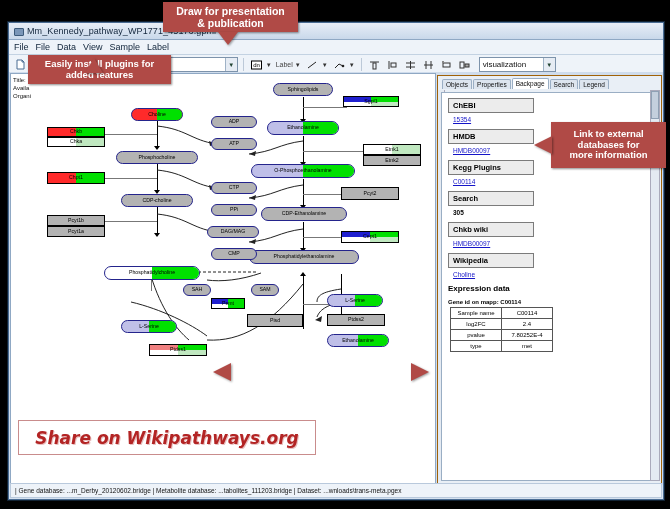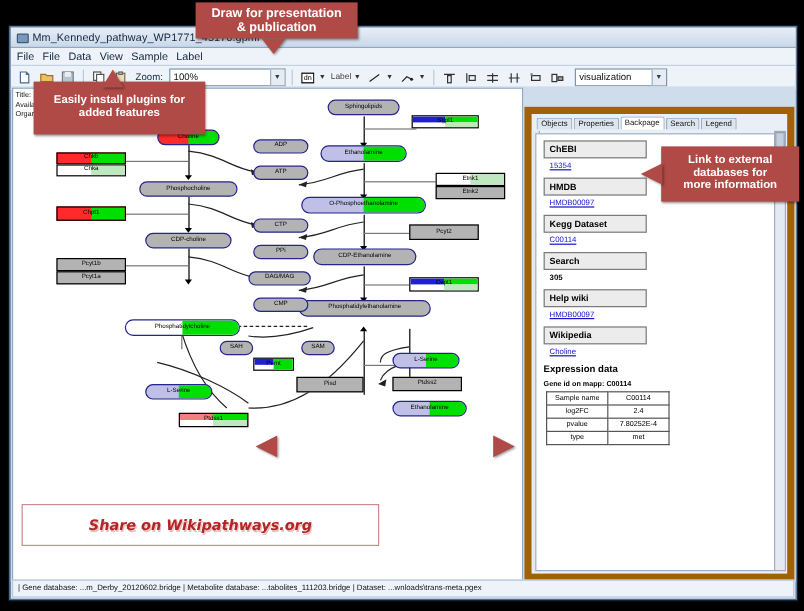--- a/index.html
+++ b/index.html
@@ -30,21 +30,21 @@
   .combo .arw{position:absolute;right:0;top:0;bottom:0;width:11px;background:#e6ecf4;border-left:1px solid #9fb2c6;
          display:flex;align-items:center;justify-content:center;font-size:6px;color:#243;}
   .zoom-combo{width:92px;}
   .vis-combo{width:72px;}
   .tb-drop{font-size:6px;color:#333;margin-left:-1px;margin-right:1px;}
   .tb-lbl{font-size:7px;color:#444;}
 
   
   .body-area{position:absolute;left:0;top:49px;right:0;bottom:14px;display:flex;background:#cfdcec;}
   .canvas-wrap{position:relative;width:424px;background:#fff;border:1px solid #8fa8c4;margin:1px;overflow:hidden;}
-  .side-wrap{position:relative;flex:1;margin:17px 1px 1px 0;background:#e9eff6;border:6px solid #a16207;overflow:hidden;}
+  .side-wrap{position:relative;flex:1;margin:3px 1px 1px 0;background:#e9eff6;border:1px solid #a16207;overflow:hidden;}
 
   
   .meta-lbl{position:absolute;font-size:6px;color:#111;}
 
   
   .node{position:absolute;box-sizing:border-box;display:flex;align-items:center;justify-content:center;
         font-size:5.2px;color:#000;text-align:center;line-height:1;}
   .met{border:1px solid #24248c;border-radius:9px;background:#b3b3b3;}
   .gene{border:1px solid #000;background:#b3b3b3;}
   .half{position:absolute;top:0;bottom:0;}
@@ -82,21 +82,21 @@
   .statusbar span{font-size:6.5px;color:#111;}
 
   
   .callout{position:absolute;background:#b04a46;color:#fff;font-weight:bold;text-align:center;
            display:flex;align-items:center;justify-content:center;z-index:40;
            box-shadow:1px 1px 2px rgba(0,0,0,.45);line-height:1.15;}
   .co-arrow{position:absolute;width:0;height:0;z-index:40;
             filter:drop-shadow(1px 1px 1px rgba(0,0,0,.4));}
   .share{position:absolute;border:1px solid #c98c8c;background:#fff;display:flex;align-items:center;
          justify-content:center;z-index:40;}
-  .share span{font-size:12px;font-weight:bold;font-style:italic;color:#b32424;
+  .share span{font-size:17px;font-weight:bold;font-style:italic;color:#b32424;
          text-shadow:1px 1px 0 #e8c0c0;font-family:"DejaVu Sans",sans-serif;}
 </style>
 </head>
 <body>
 
 <div id="root">
 
   <div class="window">
 
     <div class="titlebar">
@@ -456,27 +456,27 @@
           <div class="tab">Legend</div>
         </div>
 
         <div class="panel">
           <div class="dbbox">ChEBI</div>
           <a class="dblink">15354</a>
 
           <div class="dbbox">HMDB</div>
           <a class="dblink">HMDB00097</a>
 
-          <div class="dbbox">Kegg Dataset</div>
+          <div class="dbbox">Kegg Plugins</div>
           <a class="dblink">C00114</a>
 
           <div class="dbbox">Search</div>
           <span class="dbplain">305</span>
 
-          <div class="dbbox">Help wiki</div>
+          <div class="dbbox">Chkb wiki</div>
           <a class="dblink">HMDB00097</a>
 
           <div class="dbbox">Wikipedia</div>
           <a class="dblink">Choline</a>
 
           <div class="exp-title">Expression data</div>
           <div class="gid">Gene id on mapp: C00114</div>
 
           <table class="exp">
             <tbody>
@@ -507,21 +507,21 @@
 
     <div class="statusbar">
       <span>| Gene database: ...m_Derby_20120602.bridge | Metabolite database: ...tabolites_111203.bridge | Dataset: ...wnloads\trans-meta.pgex</span>
     </div>
   </div>
 
   <div class="callout" style="left:163px;top:2px;width:135px;height:30px;font-size:10.5px;white-space:pre-line;">Draw for presentation
 &amp; publication</div>
   <div class="co-arrow" style="left:218px;top:32px;border-left:10px solid transparent;border-right:10px solid transparent;border-top:13px solid #b04a46;"></div>
 
-  <div class="callout" style="left:28px;top:68px;width:143px;height:44px;font-size:9.5px;white-space:pre-line;">Easily install plugins for
+  <div class="callout" style="left:28px;top:55px;width:143px;height:29px;font-size:9.5px;white-space:pre-line;">Easily install plugins for
 added features</div>
   <div class="co-arrow" style="left:85px;top:58px;border-left:9px solid transparent;border-right:9px solid transparent;border-bottom:15px solid #b04a46;"></div>
 
   <div class="callout" style="left:551px;top:122px;width:115px;height:46px;font-size:9.5px;white-space:pre-line;">Link  to external
 databases  for
 more information</div>
   <div class="co-arrow" style="left:534px;top:136px;border-top:9px solid transparent;border-bottom:9px solid transparent;border-right:18px solid #b04a46;"></div>
 
   <div class="co-arrow" style="left:213px;top:363px;border-top:9px solid transparent;border-bottom:9px solid transparent;border-right:18px solid #b04a46;"></div>
   <div class="co-arrow" style="left:411px;top:363px;border-top:9px solid transparent;border-bottom:9px solid transparent;border-left:18px solid #b04a46;"></div>

